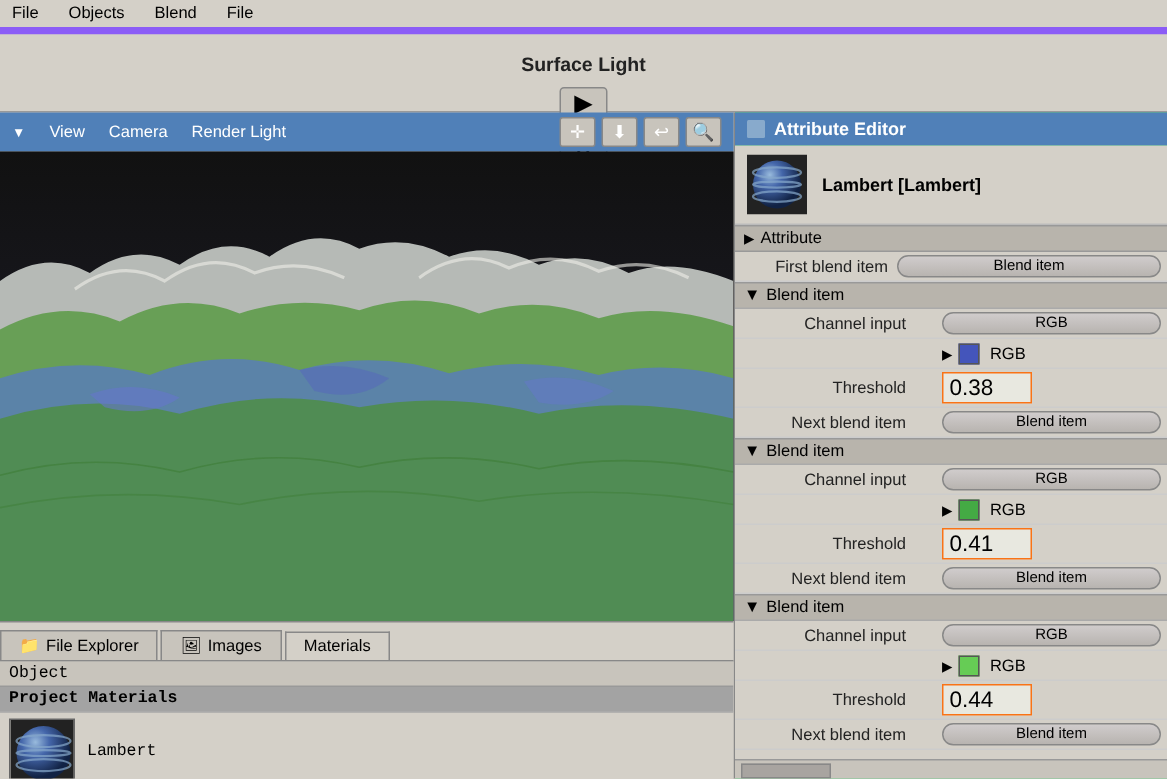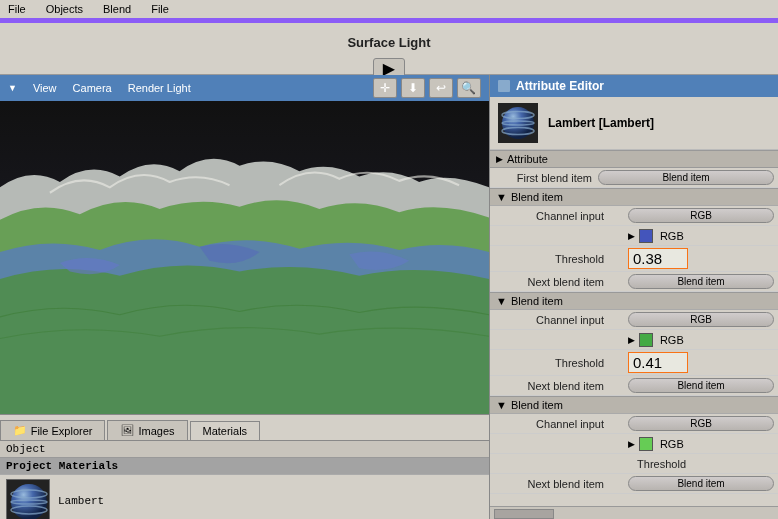--- a/index.html
+++ b/index.html
@@ -536,20 +536,23 @@
         <div class="attr-row indented">
           <span class="attr-label"> </span>
           <div class="attr-value" style="display:flex; align-items:center; gap:4px;">
             <span style="font-size:9px;">▶</span>
             <span class="color-swatch" style="background:#66cc55;"></span>
             <span>RGB</span>
           </div>
         </div>
         <div class="attr-row indented">
           <span class="attr-label">Threshold</span>
+          <div class="attr-value">
+            <input class="attr-input" type="text" value="0.44" readonly="" style="">
+          </div>
         </div>
         <div class="attr-row indented">
           <span class="attr-label">Next blend item</span>
           <div class="attr-value">
             <button class="attr-btn">Blend item</button>
           </div>
         </div>
       </div>
 
     </div>

